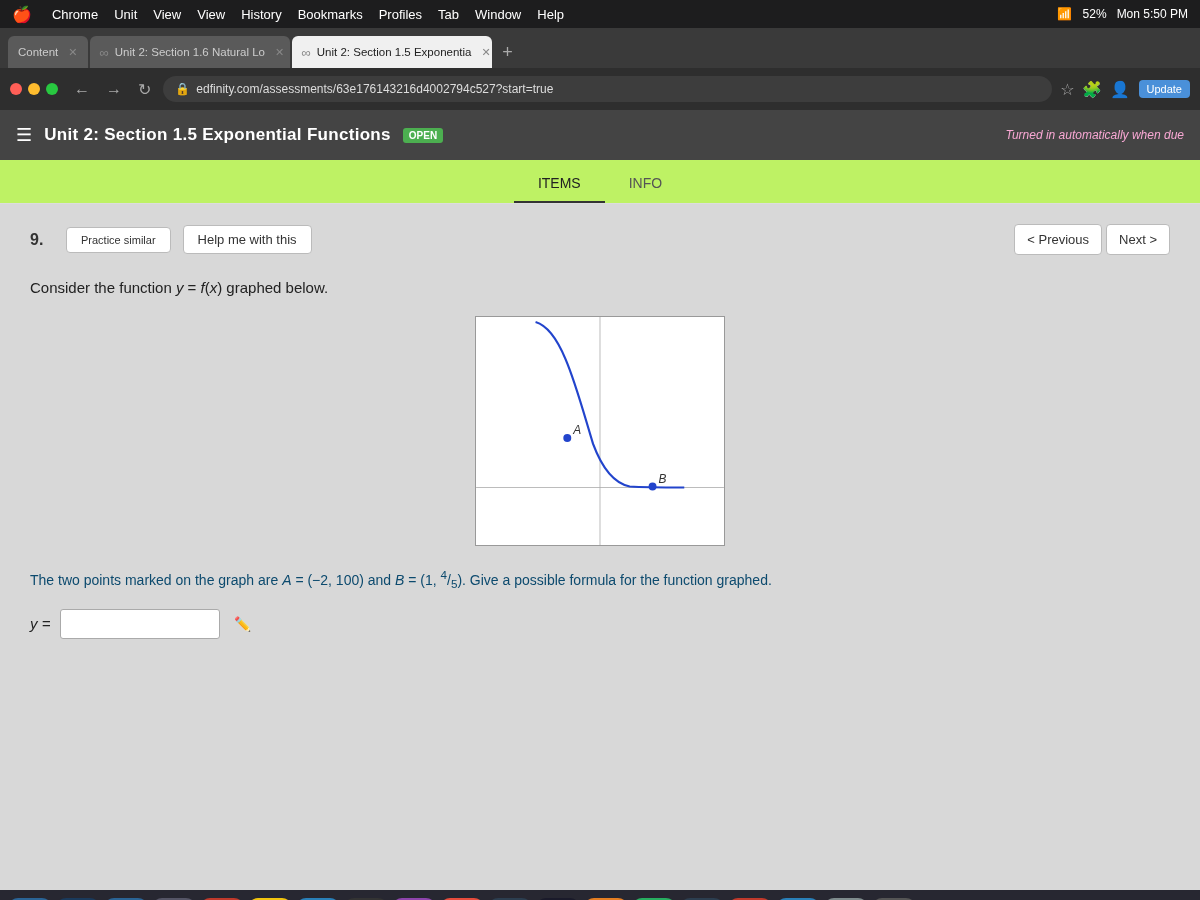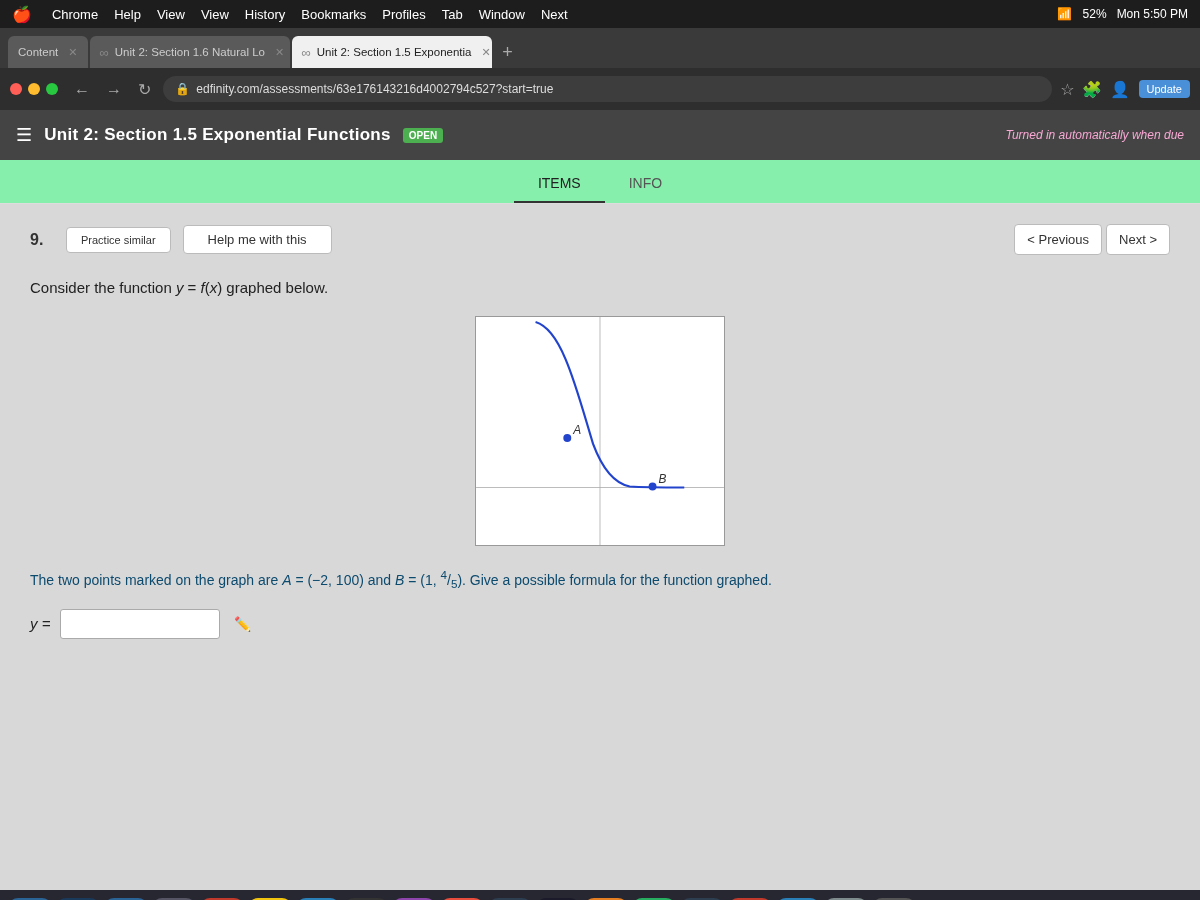--- a/index.html
+++ b/index.html
@@ -164,21 +164,21 @@
       margin-left: auto;
       color: #f9a8d4;
       font-size: 12px;
       font-style: italic;
     }
 
     
     .content-tabs {
       width: 100%;
       height: 44px;
-      background: #86efac;
+      background: #bef264;
       display: flex;
       align-items: flex-end;
       justify-content: center;
       gap: 0;
       border-bottom: 1px solid #ddd;
     }
     .content-tab {
       padding: 10px 24px;
       font-size: 14px;
       font-weight: 500;
@@ -218,21 +218,21 @@
       border-radius: 4px;
       padding: 6px 14px;
       font-size: 11px;
       color: #333;
       cursor: pointer;
     }
     .btn-help {
       background: white;
       border: 1px solid #bbb;
       border-radius: 4px;
-      padding: 6px 24px;
+      padding: 6px 14px;
       font-size: 13px;
       color: #333;
       cursor: pointer;
     }
     .nav-right {
       margin-left: auto;
       display: flex;
       gap: 4px;
     }
     .btn-prev, .btn-next {
@@ -330,29 +330,29 @@
       top: 0; left: 0;
       width: 100%; height: 100%;
     }
   </style>
 </head>
 <body>
 
 <div class="menubar">
   <span class="apple-icon">🍎</span>
   <span class="menubar-item">Chrome</span>
-  <span class="menubar-item">Help</span>
+  <span class="menubar-item">Unit</span>
   <span class="menubar-item">View</span>
   <span class="menubar-item">View</span>
   <span class="menubar-item">History</span>
   <span class="menubar-item">Bookmarks</span>
   <span class="menubar-item">Profiles</span>
   <span class="menubar-item">Tab</span>
   <span class="menubar-item">Window</span>
-  <span class="menubar-item">Next</span>
+  <span class="menubar-item">Help</span>
   <div class="menubar-right">
     <span>📶</span>
     <span>52%</span>
     <span>Mon 5:50 PM</span>
   </div>
 </div>
 
 <div class="tabbar">
   <div class="tab">
     <span>Content</span>

